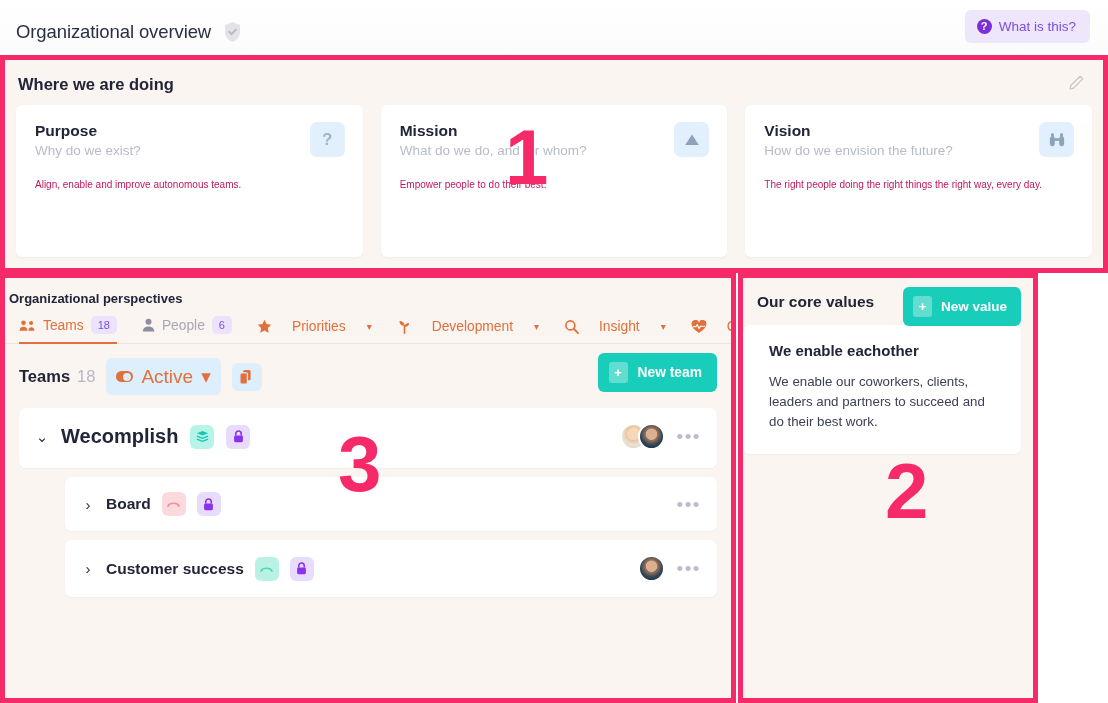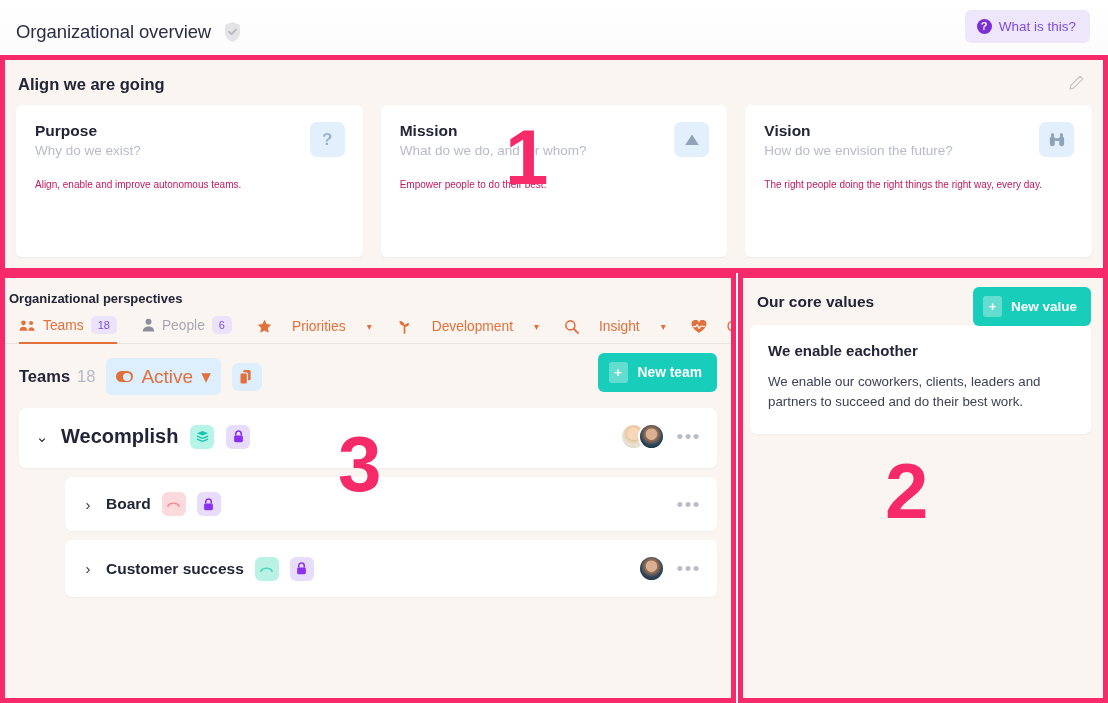--- a/index.html
+++ b/index.html
@@ -179,35 +179,35 @@
 
   .sub-card {
     background:#fff; border-radius:7px; margin: 9px 0 0 46px;
     padding: 15px 16px; display:flex; align-items:center; gap:11px;
     box-shadow: 0 1px 2px rgba(0,0,0,.04);
   }
   .sub-card .team-name{font-size:15.5px;}
 
   .panel-values {
     position: absolute; left: 738px; top: 273px;
-    width: 370px; height: 430px;
+    width: 300px; height: 430px;
     background: #faf5f0; overflow: hidden;
   }
   .values-head { display:flex; align-items:center; padding: 15px 12px 0 14px; position:relative;}
   .values-head h2 { font-size:15.5px; font-weight:bold; color:#222538; }
   .new-value-btn {
     position:absolute; right:12px; top:9px;
     background:#19cdbb; color:#fff; border:none; border-radius:6px;
     padding: 9px 14px 9px 10px;
     display:flex;align-items:center;gap:9px;
     font-size:13.5px;font-weight:bold;font-family:inherit;cursor:pointer;
   }
   .value-card {
-    background:#fff;border-radius:7px;margin:14px 12px 0 7px;
-    padding:17px 18px 22px 18px;box-shadow:0 1px 2px rgba(0,0,0,.04);
+    background:#fff;border-radius:7px;margin:14px 12px 0 0;
+    padding:17px 18px 22px 26px;box-shadow:0 1px 2px rgba(0,0,0,.04);
   }
   .value-card h3{font-size:15px;font-weight:bold;color:#222538;margin-bottom:13px;}
   .value-card p{font-size:13.3px;color:#3c4155;line-height:1.5;}
 
   
   .anno {
     position:absolute; color:#f72a69; font-weight:bold;
     font-family:"Liberation Sans",sans-serif; line-height:1;
     pointer-events:none; z-index: 40;
   }
@@ -227,21 +227,21 @@
       </svg>
   </span>
   <button class="whatis-btn">
     <span class="qmark">?</span>
     <span>What is this?</span>
   </button>
 </div>
 
 <div class="panel-going pink">
   <div class="panel-head">
-    <h2>Align we are going</h2>
+    <h2>Where we are doing</h2>
     <span class="pencil-icon">
       <svg width="17" height="17" viewBox="0 0 20 20">
           <path d="M14.2 2.6l3.2 3.2L6.6 16.6 2.4 17.6l1-4.2z" fill="none" stroke="#c9c4c0" stroke-width="1.4" stroke-linejoin="round"></path>
         </svg>
     </span>
   </div>
   <div class="cards-row">
 
     <div class="vcard">
       <h3>Purpose</h3>

